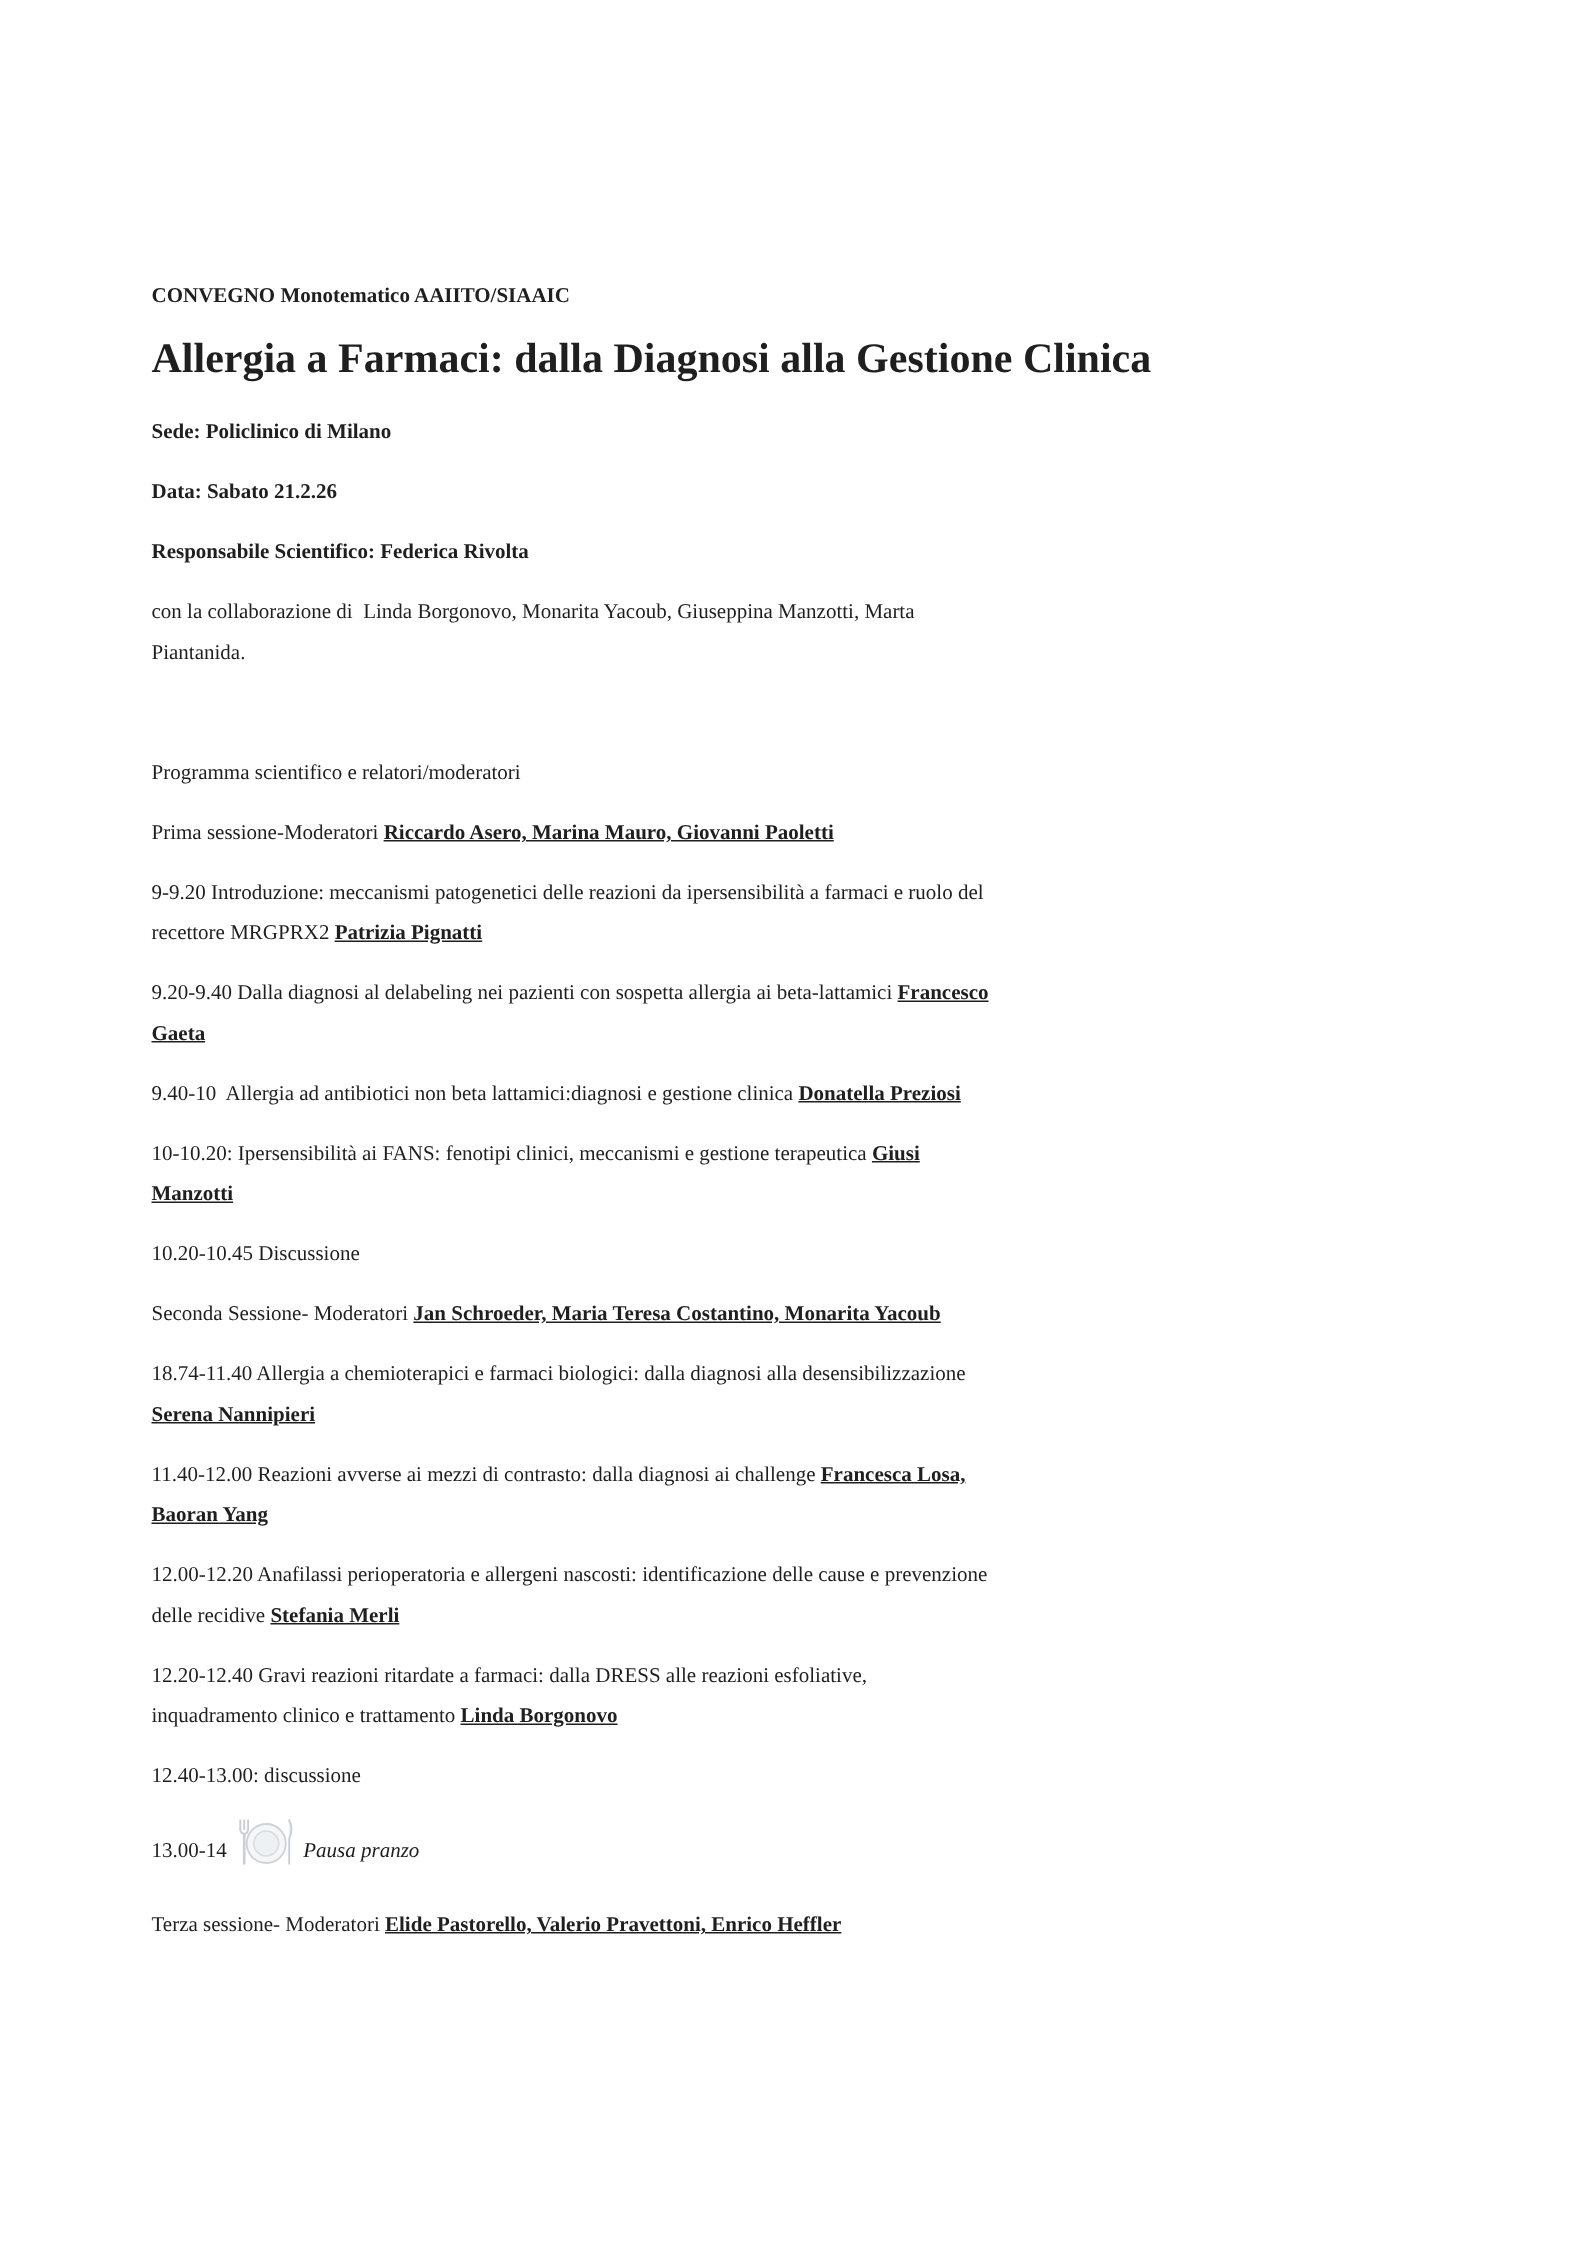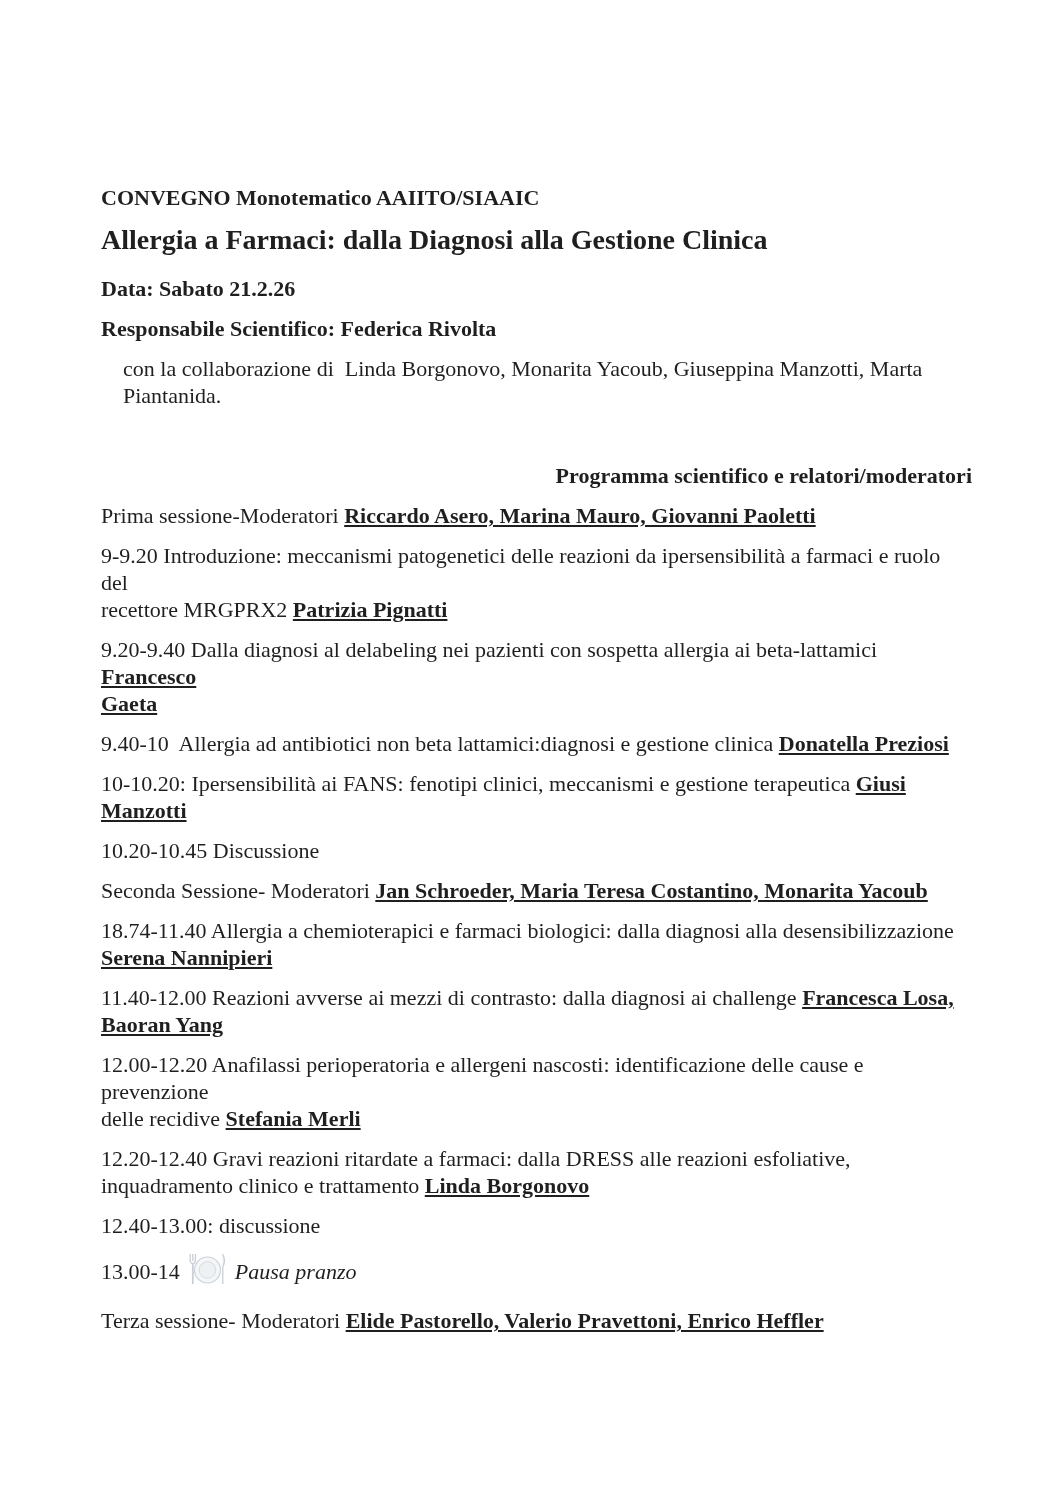--- a/index.html
+++ b/index.html
@@ -5,49 +5,50 @@
   html, body { margin: 0; padding: 0; }
   body {
     width: 1058px; height: 1497px;
     background: #ffffff;
     color: #1f1f1f;
     font-family: "Liberation Serif", serif;
     overflow: hidden;
   }
   .page { padding: 184px 86px 0 101px; width: 871px; }
   .para {
-    font-size: 22px;
+    font-size: 14px;
     line-height: 27px;
     margin: 0 0 13px 0;
     white-space: pre-wrap;
   }
   .doc-header { font-weight: bold; }
   .doc-title {
     font-weight: bold;
     font-size: 28px;
     line-height: 31px;
     margin: 0 0 20px 0;
   }
   .meta-line { font-weight: bold; }
-  .gap-after-large { margin-bottom: 53px; margin-left: 22px; }
-  .section-heading { font-weight: bold; text-align: right; }
+  .gap-after-large { margin-bottom: 53px; }
+  .section-heading { font-weight: normal; }
   .bold { font-weight: bold; text-decoration: underline; }
   .italic { font-style: italic; }
   .inline-icon {
     display: inline-block;
     vertical-align: -9px;
     margin: 0 2px;
   }
 </style>
 </head>
 <body>
 
 <div class="page">
   <p class="para doc-header">CONVEGNO Monotematico AAIITO/SIAAIC</p>
   <h1 class="doc-title">Allergia a Farmaci: dalla Diagnosi alla Gestione Clinica</h1>
+  <p class="para meta-line">Sede: Policlinico di Milano</p>
   <p class="para meta-line">Data: Sabato 21.2.26</p>
   <p class="para meta-line">Responsabile Scientifico: Federica Rivolta</p>
   <p class="para gap-after-large">con la collaborazione di  Linda Borgonovo, Monarita Yacoub, Giuseppina Manzotti, Marta
 Piantanida.</p>
   <p class="para section-heading">Programma scientifico e relatori/moderatori</p>
   <div>
       <p class="para"><span>Prima sessione-Moderatori </span><span class="bold">Riccardo Asero, Marina Mauro, Giovanni Paoletti</span></p>
       <p class="para"><span>9-9.20 Introduzione: meccanismi patogenetici delle reazioni da ipersensibilità a farmaci e ruolo del
 recettore MRGPRX2 </span><span class="bold">Patrizia Pignatti</span></p>
       <p class="para"><span>9.20-9.40 Dalla diagnosi al delabeling nei pazienti con sospetta allergia ai beta-lattamici </span><span class="bold">Francesco

